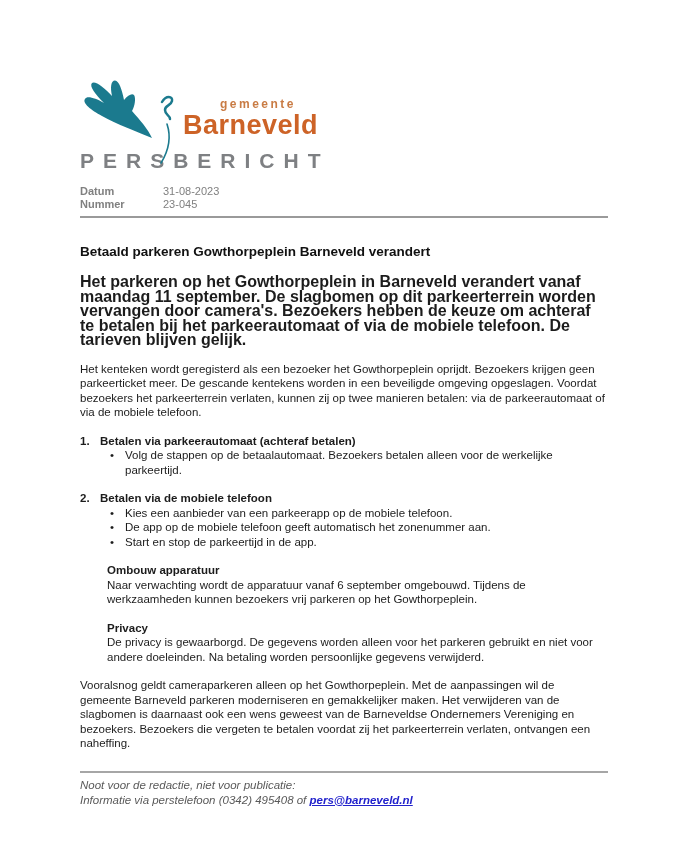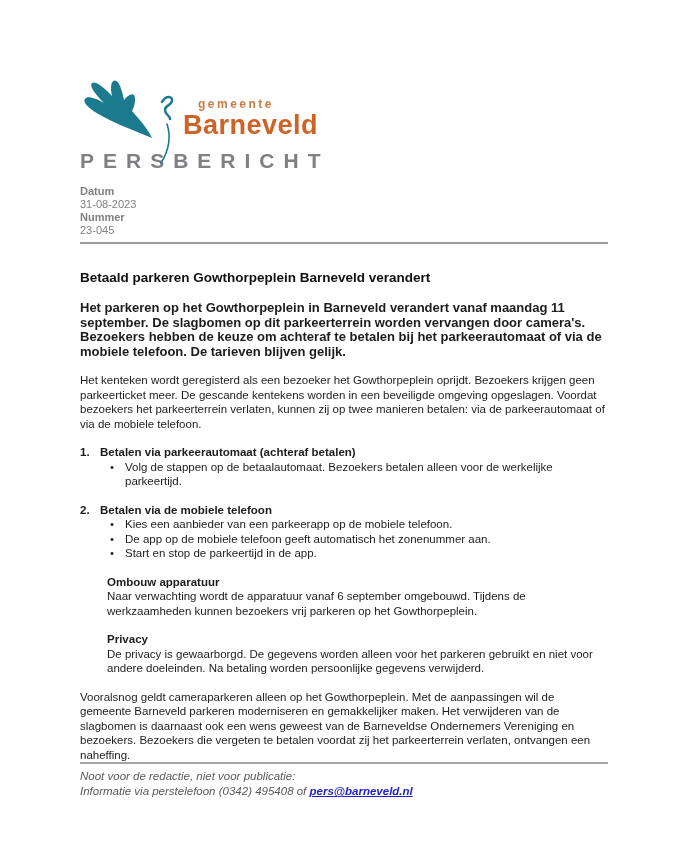--- a/index.html
+++ b/index.html
@@ -19,58 +19,58 @@
   }
 
   
   .header { position:relative; height:72px; }
   .logo-mark { position:absolute; left:2px; top:2px; }
   .logo-text { position:absolute; left:103px; top:20px; line-height:1; }
   .logo-gemeente {
     display:block;
     padding-left:15px;
     font-size:12px; letter-spacing:2.5px;
-    color:#c97c45; font-weight:bold;
+    color:#c97c45; font-weight:bold;text-align:center;
   }
   .logo-name {
     display:block;
     margin-top:2px;
     font-size:27px; font-weight:bold; letter-spacing:0.5px;
     color:#cd6327;
   }
   .kicker {
     font-size:21px; font-weight:bold;
     letter-spacing:9px;
     color:#7e8083;
     line-height:22px;
   }
 
   
   .meta {
     margin-top:13px;
     border-bottom:2px solid #9a9a9a;
     padding-bottom:5px;
   }
-  .meta-row { display:flex;flex-direction:column; }
+  .meta-row { display:flex; }
   .meta-label {
     width:83px;
     font-size:11px; font-weight:bold; color:#808080; line-height:13px;
   }
   .meta-value {
     font-size:11px; font-weight:normal; color:#808080; line-height:13px;
   }
 
   
   .title {
     margin:26px 0 0 0;
     font-size:13.5px; font-weight:bold; color:#111;
   }
   p.lead {
     margin:16px 0 0 0;
-    font-size:13px; line-height:14.5px; font-weight:bold;
+    font-size:16px; line-height:14.5px; font-weight:bold;
   }
   p.body-p {
     margin:14px 0 0 0;
     font-size:11.5px; line-height:14.5px;
   }
   .num-item { margin-top:14px; font-size:11.5px; line-height:14.5px; }
   .num-head { display:flex; font-weight:bold; }
   .num { width:20px; }
   .bullet {
     position:relative;
@@ -78,21 +78,21 @@
   }
   .bullet::before {
     content:"\2022";
     position:absolute; left:30px; top:0;
   }
   .section { margin-top:14px; font-size:11.5px; line-height:14.5px;margin-left:27px; }
   .section-heading { font-weight:bold; }
 
   
   .footer {
-    margin-top:0;
+    margin-top:20px;
     border-top:2px solid #a6a6a6;
     padding-top:5px;
     font-size:11.5px; line-height:15px;
     font-style:italic; color:#595959;
   }
   .email-link {
     color:#2222cc; font-weight:bold; text-decoration:underline; 
     cursor:pointer;
   }
 </style>

